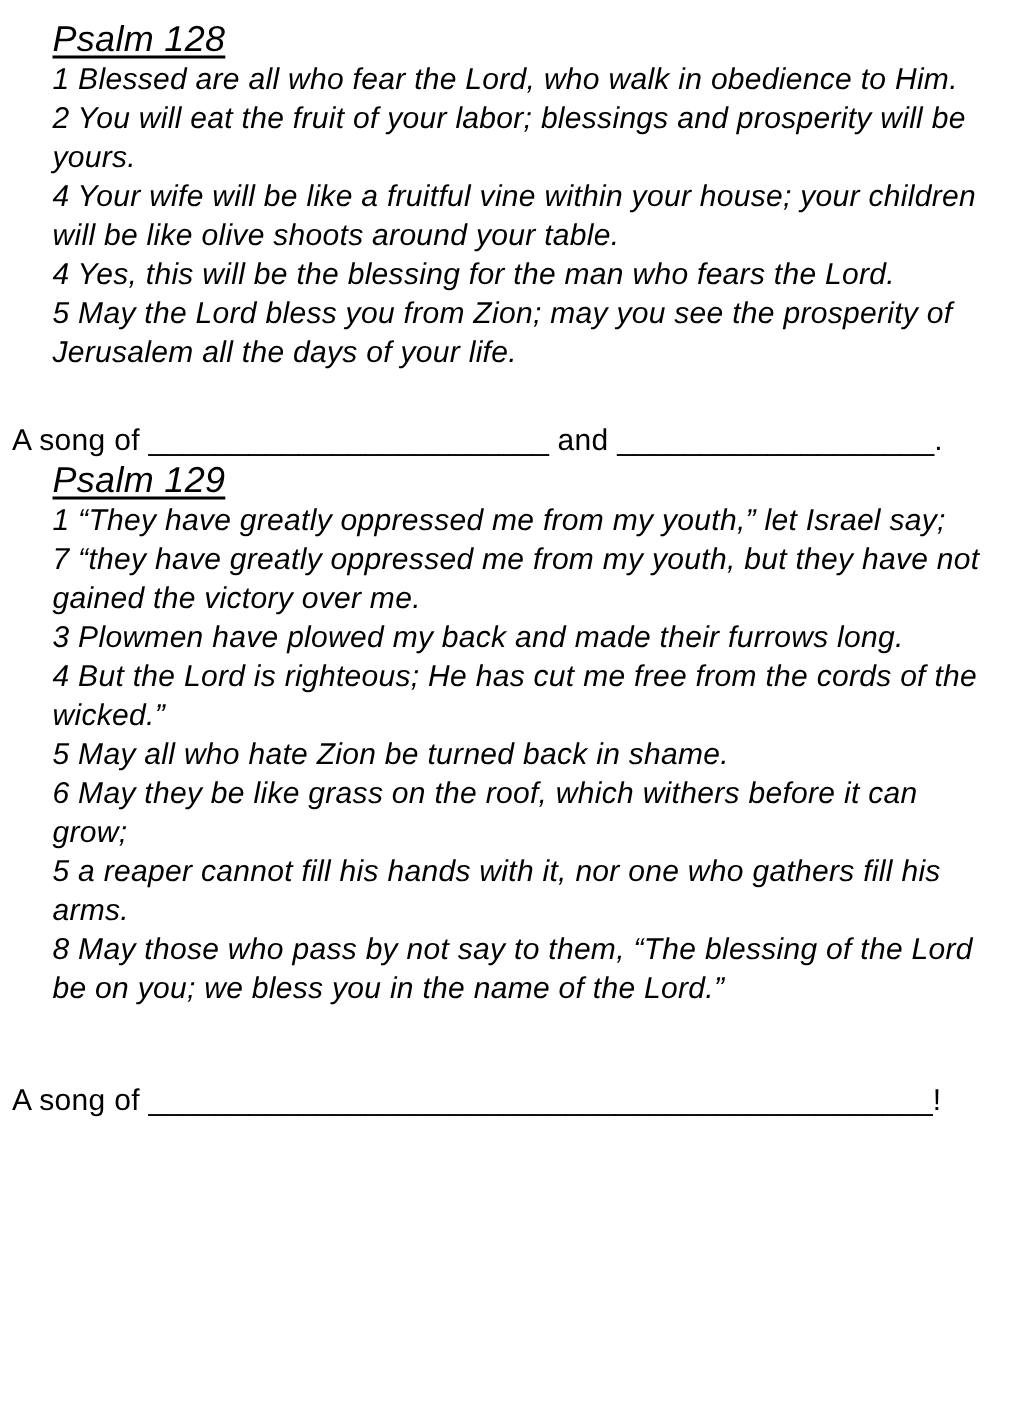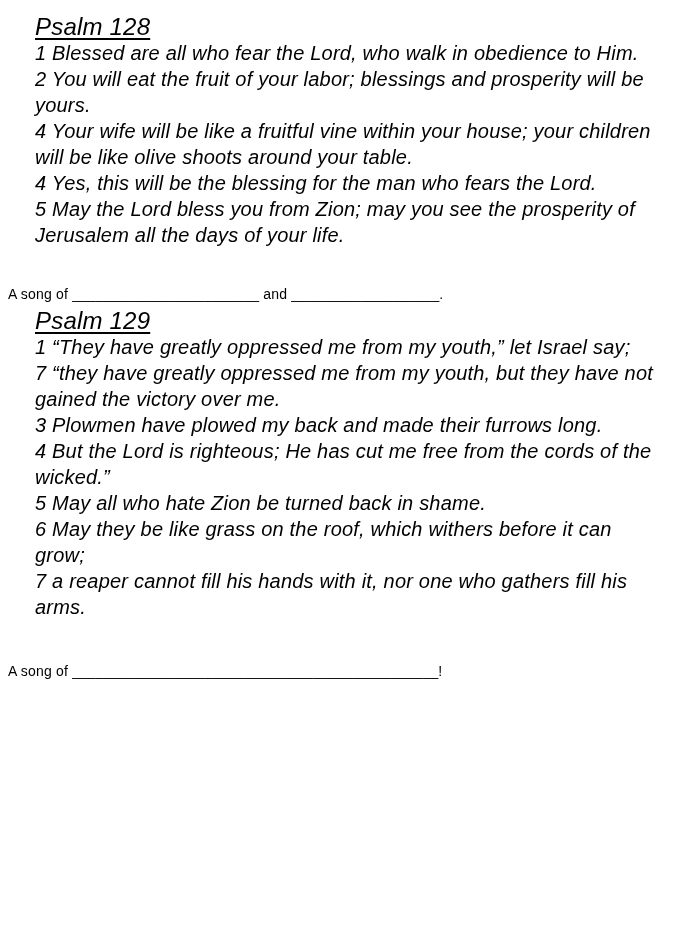--- a/index.html
+++ b/index.html
@@ -32,32 +32,32 @@
     margin: 0;
     padding: 0;
   }
   .psalm p {
     margin: 0;
     padding: 0;
   }
   .question {
     margin: 33px 0 0 8px;
     font-style: normal;
-    font-size: 14px;
+    font-size: 20px;
     line-height: 27px;
     white-space: nowrap;
     letter-spacing: 0.2px;
   }
   .question .blank {
     letter-spacing: 0;
   }
   #psalm-129-section {
   }
   .question.final {
-    margin-top: 38px;
+    margin-top: 49px;
   }
 </style>
 </head>
 <body>
 
 <main>
 
   <section class="psalm" id="psalm-128-section">
     <h2 class="psalm-title">Psalm 128</h2>
     <p>1 Blessed are all who fear the Lord, who walk in obedience to Him.</p>
@@ -73,19 +73,20 @@
     <span class="blank">___________________</span><span>.</span></p>
 
   <section class="psalm" id="psalm-129-section">
     <h2 class="psalm-title">Psalm 129</h2>
     <p>1 “They have greatly oppressed me from my youth,” let Israel say;</p>
     <p>7 “they have greatly oppressed me from my youth, but they have not gained the victory over me.</p>
     <p>3 Plowmen have plowed my back and made their furrows long.</p>
     <p>4 But the Lord is righteous; He has cut me free from the cords of the wicked.”</p>
     <p>5 May all who hate Zion be turned back in shame.</p>
     <p>6 May they be like grass on the roof, which withers before it can grow;</p>
-    <p>7 a reaper cannot fill his hands with it, nor one who gathers fill his arms.</p>
+    <p>5 a reaper cannot fill his hands with it, nor one who gathers fill his arms.</p>
+    <p>8 May those who pass by not say to them, “The blessing of the Lord be on you; we bless you in the name of the Lord.”</p>
   </section>
 
   <p class="question final"><span>A song of</span>
     <span class="blank">_______________________________________________</span><span>!</span></p>
 
 </main>
 
 </body></html>

